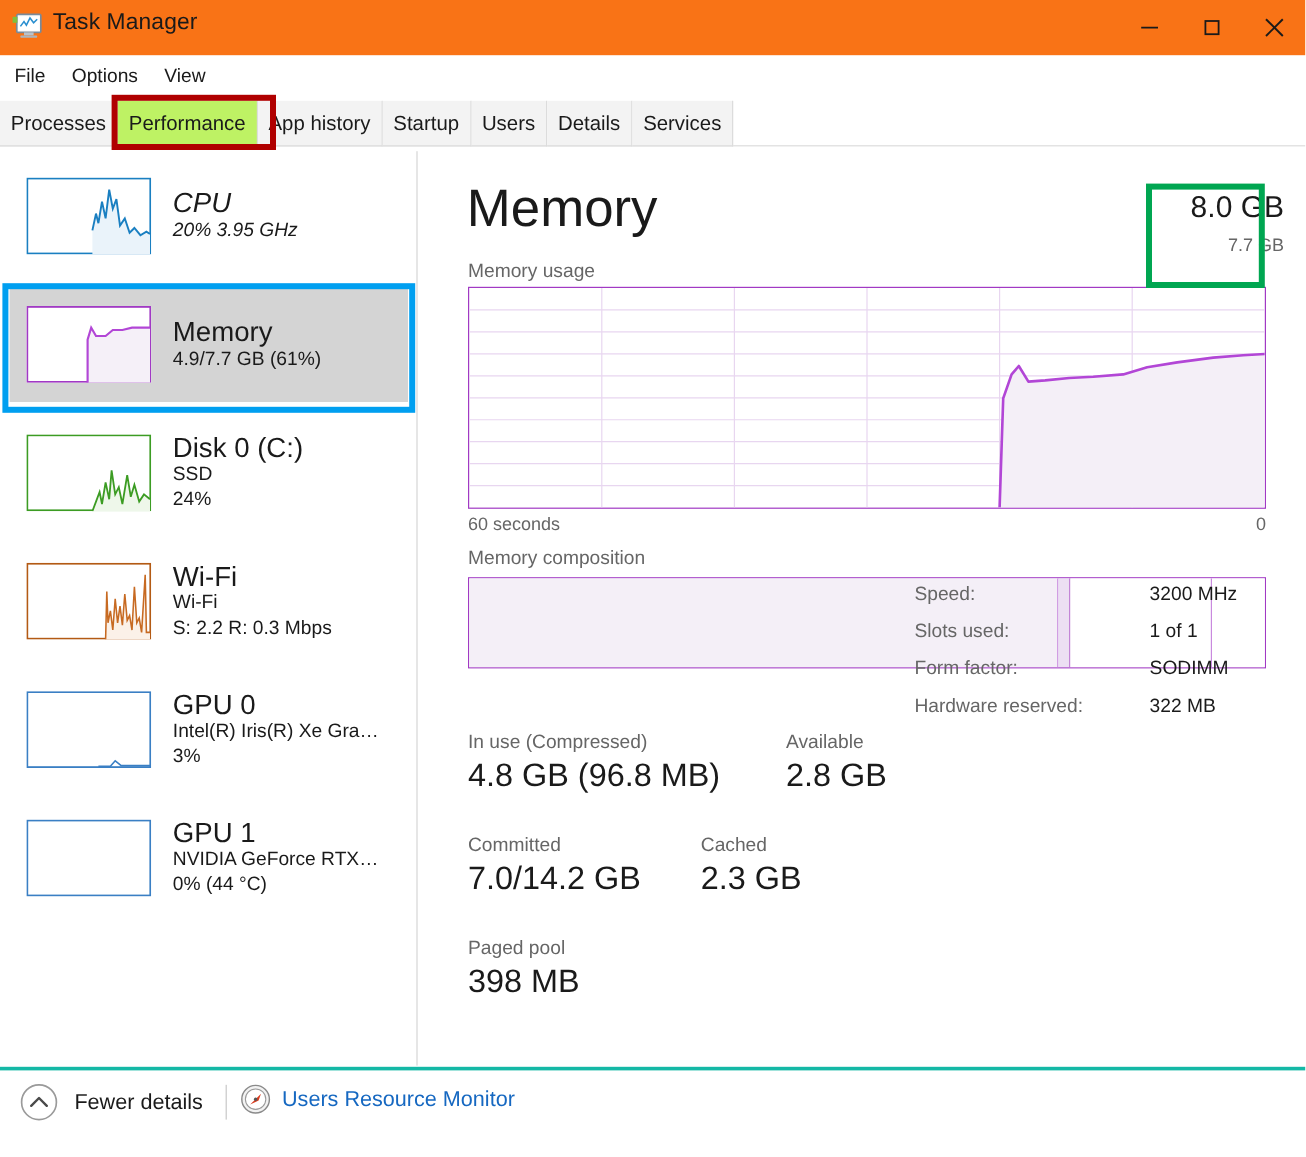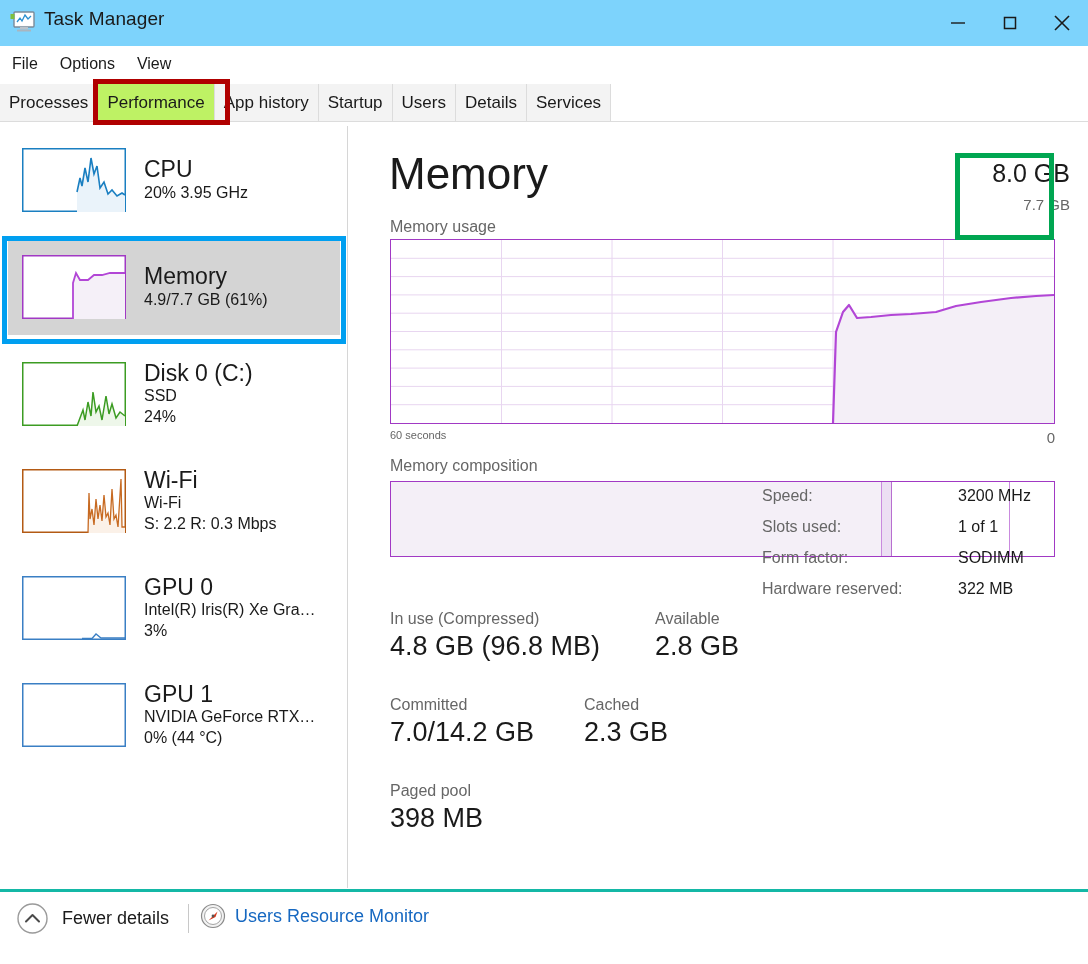--- a/index.html
+++ b/index.html
@@ -13,21 +13,21 @@
   #app {
     position: relative;
     width: 1088px; height: 964px;
     background: #ffffff;
     overflow: hidden;
   }
 
   
   .titlebar {
     position: absolute; left: 0; top: 0; width: 1088px; height: 46px;
-    background: #7dd3fc;
+    background: #f97316;
     display: flex; align-items: center;
   }
   .title-icon {
     position: absolute; left: 10px; top: 10px; width: 26px; height: 24px;
   }
   .title-text {
     position: absolute; left: 44px; top: 8px;
     font-size: 19px; color: #1a1a1a; letter-spacing: 0.1px;
   }
   .wincontrols {
@@ -127,21 +127,21 @@
     position: absolute; left: 41px; top: 92px; font-size: 16px; color: #666666;
   }
 
   .graph {
     position: absolute; left: 41px; top: 113px; width: 665px; height: 185px;
     border: 1px solid #a139c4;
     background: #ffffff;
   }
   .graph svg { display: block; }
   .g-left {
-    position: absolute; left: 41px; top: 303px; font-size: 11px; color: #666666;
+    position: absolute; left: 41px; top: 303px; font-size: 15px; color: #666666;
   }
   .g-right {
     position: absolute; left: 41px; top: 303px; width: 665px; text-align: right;
     font-size: 15px; color: #666666;
   }
 
   .lbl-comp {
     position: absolute; left: 41px; top: 331px; font-size: 16px; color: #666666;
   }
   .comp {
@@ -231,21 +231,21 @@
     <div class="tab">App history</div>
     <div class="tab">Startup</div>
     <div class="tab">Users</div>
     <div class="tab">Details</div>
     <div class="tab">Services</div>
   </div>
   <div class="hl-red"></div>
 
   <div class="sidebar">
 
-    <div class="side-item" style="top:6px;">
+    <div class="side-item" style="top:6px;font-style:italic;">
       <div class="mini">
         <svg viewBox="0 0 104 64" preserveAspectRatio="none">
           <rect x="0.75" y="0.75" width="102.5" height="62.5" fill="#fff" stroke="#1a7fc1" stroke-width="1.5"></rect>
           <path d="M55 64 L55 44 L58 30 L60 38 L63 20 L66 34 L69 10 L72 26 L75 18 L78 40 L82 34 L86 46 L90 42 L95 48 L100 45 L103 47 L103 64 Z" fill="#eaf3fa"></path>
           <polyline points="55,44 58,30 60,38 63,20 66,34 69,10 72,26 75,18 78,40 82,34 86,46 90,42 95,48 100,45 103,47" fill="none" stroke="#1a7fc1" stroke-width="1.6"></polyline>
         </svg>
       </div>
       <div class="side-text">
         <div class="side-title">CPU</div>
         <div class="side-sub">20% 3.95 GHz</div>

